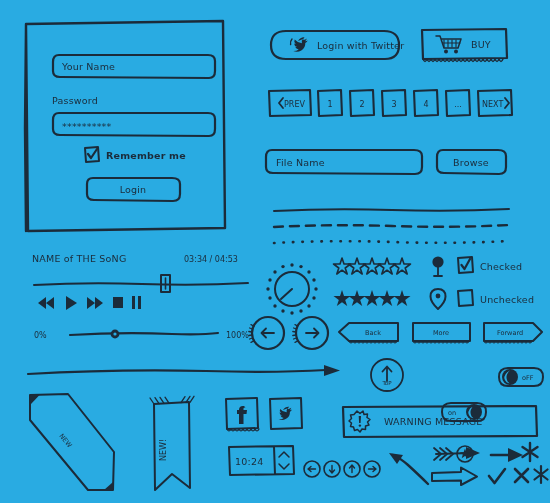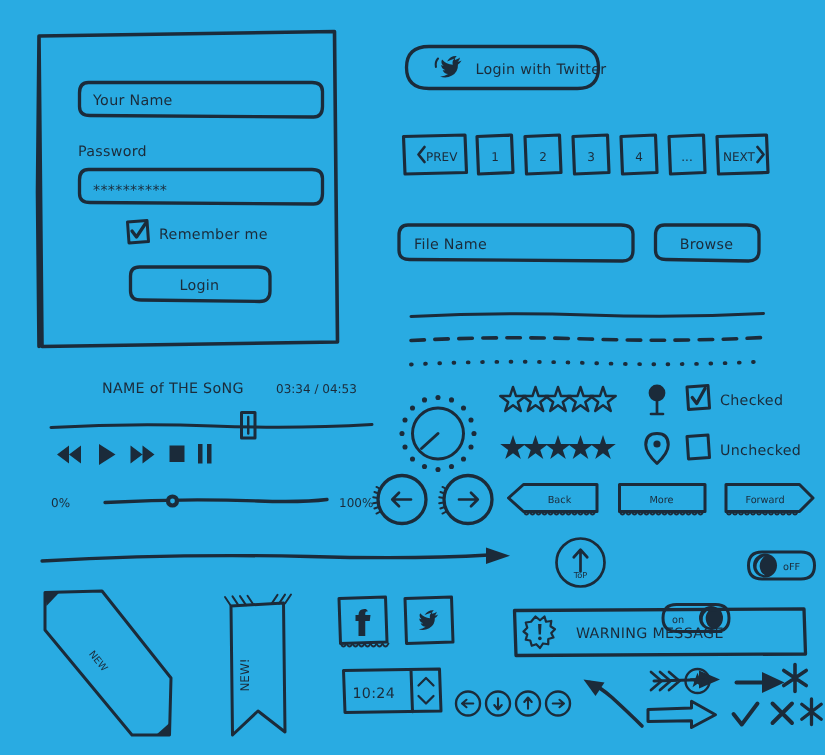--- a/index.html
+++ b/index.html
@@ -48,21 +48,21 @@
     </svg>
   </div>
 
   <div class="abs" style="left:50px;top:110px;">
     <svg width="168" height="28" viewBox="0 0 168 28">
       <path class="ink" stroke-width="2.2" d="M9 3 Q3 3 3 10 L3 19 Q3 25 10 25 L159 26 Q165 26 165 19 L165 9 Q165 3 158 3 Z"></path>
       <text class="lbl" x="12" y="20" letter-spacing="1.2">**********</text>
     </svg>
   </div>
 
-  <div class="abs" style="left:83px;top:145px;">
+  <div class="abs" style="left:83px;top:145px;font-weight:bold;">
     <svg width="130" height="20" viewBox="0 0 130 20">
       <path class="ink" stroke-width="2" d="M2 3 L15 2 L16 16 L3 17 Z"></path>
       <path class="ink" stroke-width="2.2" d="M5 9 L8 13 L14 4"></path>
       <text class="lbl" x="23" y="14">Remember me</text>
     </svg>
   </div>
 
   <div class="abs" style="left:85px;top:175px;">
     <svg width="98" height="28" viewBox="0 0 98 28">
       <path class="ink" stroke-width="2.2" d="M8 3 Q2 3 2 9 L2 19 Q2 25 9 25 L88 26 Q95 26 95 19 L95 9 Q95 3 87 3 Z"></path>
@@ -74,20 +74,33 @@
     <svg width="135" height="34" viewBox="0 0 135 34">
       <path class="ink" stroke-width="2.2" d="M18 3 Q3 3 3 17 Q3 31 18 31 L117 31 Q131 31 131 17 Q131 3 116 3 Z"></path>
       <g>
         <path class="inkf" d="M30 13 q2.5 -4 6.5 -3.6 q-1.6 1.4 -1.2 2.6 q2.4 -0.6 3.4 -1.6 q-0.2 1.8 -1.6 2.8 q1.6 -0.2 2.6 -0.8 q-0.8 1.6 -2.4 2.6 q0.2 5 -4 7.4 q-3.8 2.2 -8 0.6 q3 0.2 5.4 -1.6 q-2.6 -0.2 -3.6 -2.6 q1 0.2 1.8 0 q-2.6 -0.8 -2.8 -3.4 q0.8 0.4 1.6 0.4 q-2.2 -1.8 -1 -4.2 q2.8 3.2 7.2 3.6 q-0.8 -2.6 1.2 -4.2 Z"></path>
         <path class="ink" stroke-width="1.4" d="M24 11 q-2 2.2 -1.4 5.6"></path>
       </g>
       <text class="lbl" x="49" y="21">Login with Twitter</text>
     </svg>
   </div>
 
+  <div class="abs" style="left:418px;top:26px;">
+    <svg width="92" height="40" viewBox="0 0 92 40">
+      <path class="ink" stroke-width="2.2" d="M4 4 L88 3 L89 32 L5 33 Z"></path>
+      <path class="ink" stroke-width="1.4" d="M5 33 q2 5 4 0 q2 5 4 0 q2 5 4 0 q2 5 4 0 q2 5 4 0 q2 5 4 0 q2 5 4 0 q2 5 4 0 q2 5 4 0 q2 5 4 0 q2 5 4 0 q2 5 4 0 q2 5 4 0 q2 5 4 0 q2 5 4 0 q2 5 4 0 q2 5 4 0 q2 5 4 0 q2 5 4 0 q2 5 4 0"></path>
+      <g>
+        <path class="ink" stroke-width="1.5" d="M18 10 L22 10 L26 22 L40 22 L43 13 L23 13"></path>
+        <path class="ink" stroke-width="1.1" d="M26 14 L26 21 M30 14 L30 21 M34 14 L34 21 M38 14 L38 21 M24.5 17 L42 17"></path>
+        <circle class="inkf" cx="28" cy="25.5" r="2"></circle>
+        <circle class="inkf" cx="38" cy="25.5" r="2"></circle>
+      </g>
+      <text class="lbl" x="53" y="22" font-size="12">BUY</text>
+    </svg>
+  </div>
 
   <div class="abs" style="left:266px;top:88px;">
     <svg width="248" height="30" viewBox="0 0 248 30">
       <g>
         <path class="ink" stroke-width="2.1" d="M3 3 L44 2 L45 27 L4 28 Z"></path>
         <path class="ink" stroke-width="1.8" d="M13 15 L17 10 M13 15 L17 20"></path>
         <text class="lbl-sm" x="18" y="19">PREV</text>
       </g>
       <g>
         <path class="ink" stroke-width="2.1" d="M52 3 L75 2 L76 27 L53 28 Z"></path>
@@ -140,21 +153,21 @@
     <svg width="240" height="8" viewBox="0 0 240 8">
       <path class="ink" stroke-width="2.4" stroke-dasharray="9 7" d="M2 5 Q60 2 120 4 Q180 6 237 3"></path>
     </svg>
   </div>
   <div class="abs" style="left:272px;top:238px;">
     <svg width="240" height="8" viewBox="0 0 240 8">
       <path class="ink" stroke-width="2.6" stroke-dasharray="0.5 9" d="M2 5 Q60 2 120 4 Q180 6 237 3"></path>
     </svg>
   </div>
 
-  <div class="abs" style="left:32px;top:250px;margin-left:36px;">
+  <div class="abs" style="left:32px;top:250px;">
     <svg width="160" height="16" viewBox="0 0 160 16">
       <text class="lbl" x="0" y="12">NAME of THE SoNG</text>
     </svg>
   </div>
   <div class="abs" style="left:184px;top:250px;">
     <svg width="80" height="16" viewBox="0 0 80 16">
       <text class="lbl-sm" x="0" y="12">03:34 / 04:53</text>
     </svg>
   </div>
 

